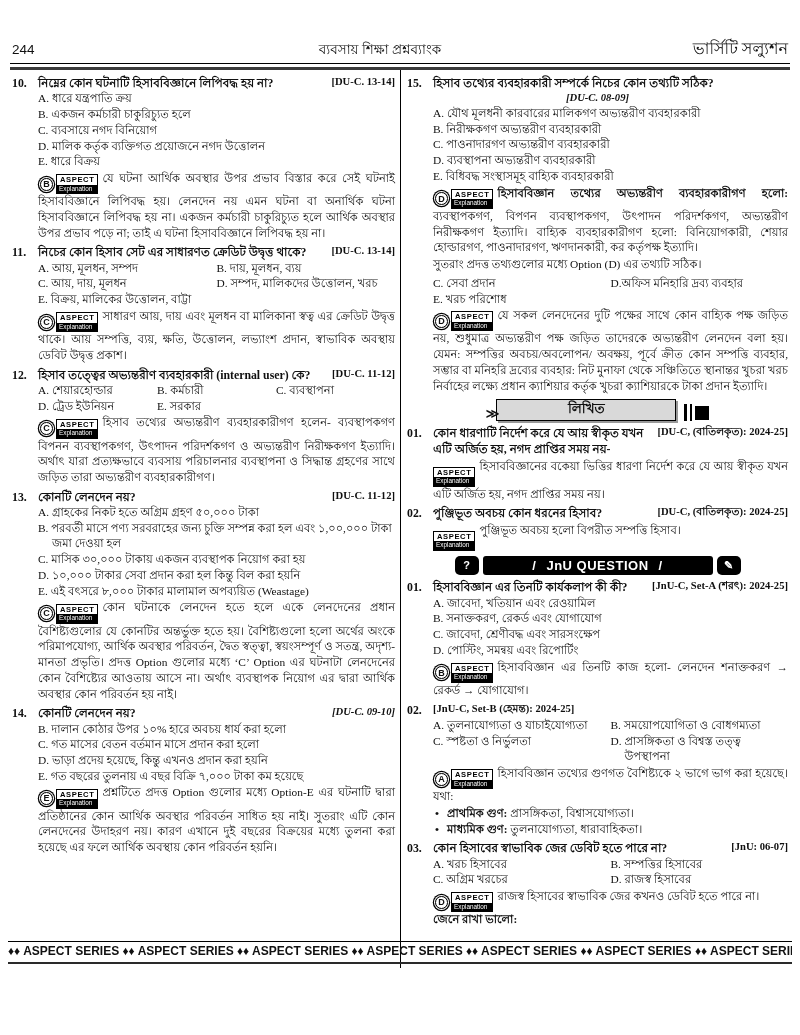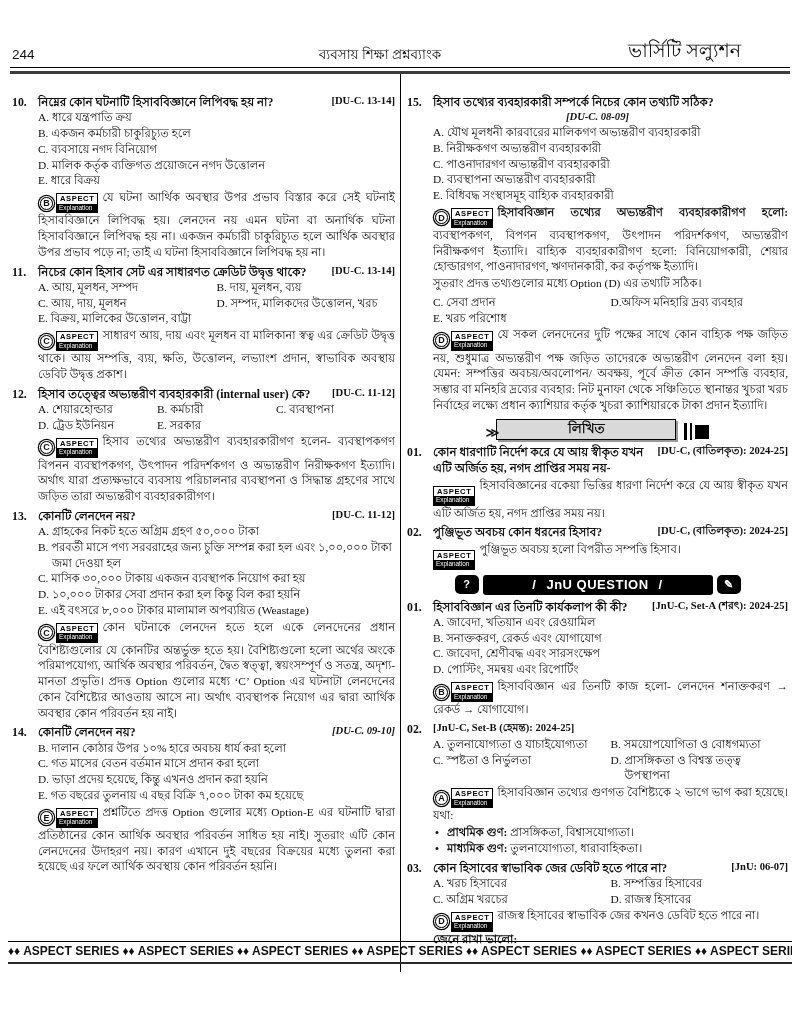--- a/index.html
+++ b/index.html
@@ -5,24 +5,24 @@
   *{margin:0;padding:0;box-sizing:border-box}
   html,body{background:#e8e8e8}
   body{width:800px;height:1035px;margin:0 auto;position:relative;
        font-family:"Liberation Serif","DejaVu Serif",serif;color:#101010;
        font-size:11.4px;line-height:1.38}
   .sheet{position:absolute;inset:0;background:#fff;overflow:hidden;padding:38px 8px 0}
   
   .hdr{display:flex;align-items:flex-end;font-weight:normal;padding:0 4px 3px}
   .hdr .pgno{font-size:13.5px;font-family:"Liberation Sans",sans-serif;width:120px}
   .hdr .ctr{flex:1;text-align:center;font-size:13.5px}
-  .hdr .rgt{width:160px;font-size:19px}
+  .hdr .rgt{width:160px;text-align:right;font-size:16px}
   .hdr-rule{height:7px;border-top:1.5px solid #000;border-bottom:3px solid #3c3c3c;margin:0 2px}
   
-  .cols{position:relative;display:flex;padding-top:20px;height:898px;overflow:hidden}
+  .cols{position:relative;display:flex;padding-top:5px;height:898px;overflow:hidden}
   .col{width:50%;padding:0 5px 0 4px}
   .col.right{padding:0 4px 0 7px}
   .vdiv{position:absolute;left:50%;top:0;bottom:0;width:1px;background:#000}
   
   .q{margin-bottom:3px}
   .qh{display:flex;gap:5px;font-weight:bold;font-size:11.8px}
   .qno{min-width:21px}
   .qtx{flex:1}
   .qref{white-space:nowrap;font-size:10.6px}
   .i{font-style:italic}

